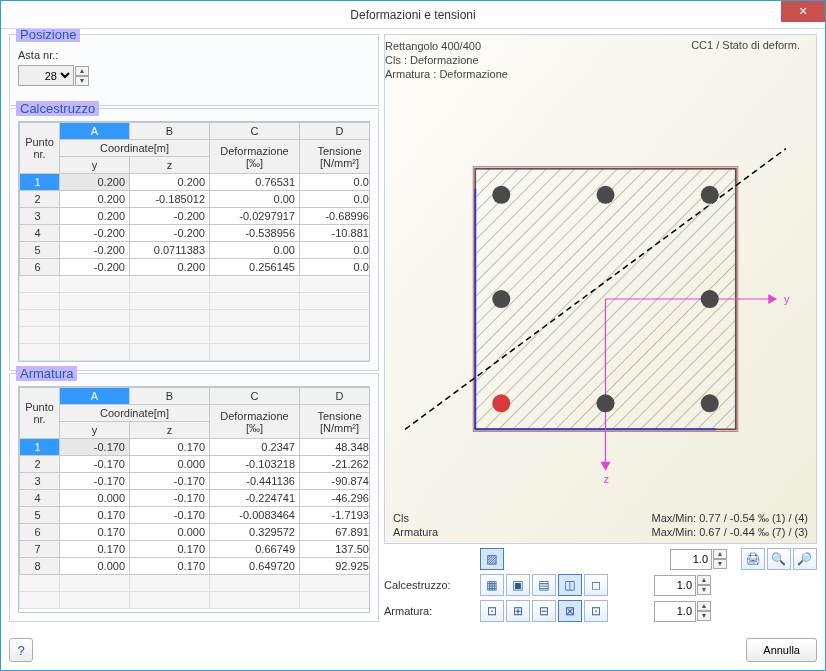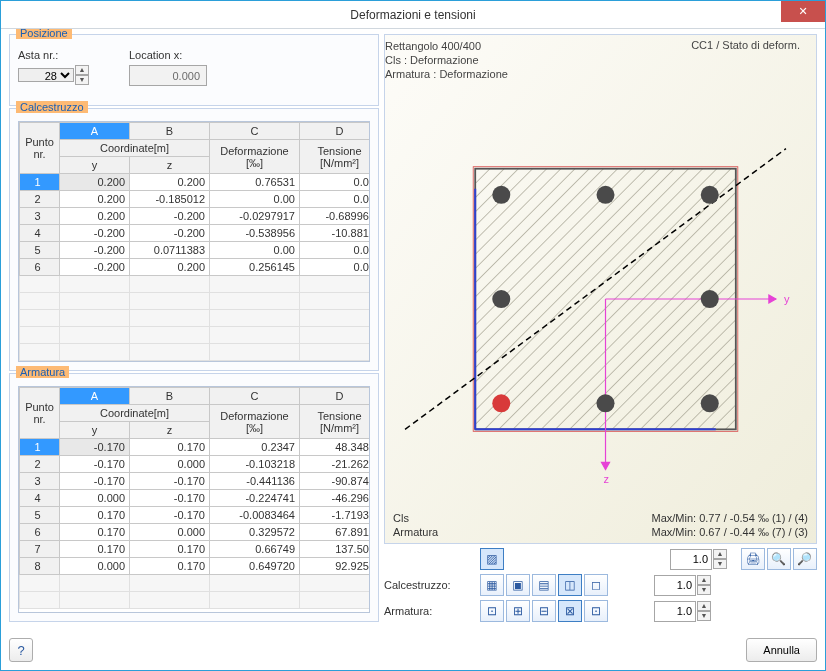--- a/index.html
+++ b/index.html
@@ -5,26 +5,26 @@
 * { box-sizing: border-box; font-family: "Segoe UI", Tahoma, sans-serif; font-size: 11px; }
 body { margin: 0; background: #fff; }
 .window { width: 826px; height: 671px; border: 1px solid #2b9fd9; background: #fff; display: flex; flex-direction: column; }
 .titlebar { height: 28px; background: #fff; border-bottom: 1px solid #d0d7de; display: flex; align-items: center; justify-content: center; position: relative; }
 .titlebar .title { color: #333; font-size: 12px; }
 .titlebar .close { position: absolute; right: 0; top: 0; width: 44px; height: 21px; background: #c8504d; color: #fff; display: flex; align-items: center; justify-content: center; font-size: 13px; cursor: pointer; }
 .content { flex: 1; padding: 5px 8px 8px 8px; display: flex; gap: 5px; overflow: hidden; }
 .left { width: 370px; display: flex; flex-direction: column; gap: 2px; }
 .right { flex: 1; display: flex; flex-direction: column; }
 .group { border: 1px solid #c6d4ea; background: #fbfcfe; padding: 6px 8px 8px 8px; position: relative; }
-.group-title { position: absolute; top: -8px; left: 6px; background: #fdba74; padding: 0 4px; color: #1a5fb4; font-size: 11px; }
+.group-title { position: absolute; top: -8px; left: 6px; background: #c4b5fd; padding: 0 4px; color: #1a5fb4; font-size: 13px; }
 .group.pos { height: 72px; }
 .group.pos .row { display: flex; gap: 40px; margin-top: 8px; }
 .group.pos label { color: #333; display: block; margin-bottom: 4px; }
 .spin-wrap { display: flex; align-items: center; }
-.spin-wrap select, .spin-wrap input { height: 14px; border: 1px solid #a6a6a6; padding: 0 0; text-align: right; }
+.spin-wrap select, .spin-wrap input { height: 21px; border: 1px solid #a6a6a6; padding: 0 0; text-align: right; }
 .spin-wrap select { width: 56px; }
 .spin-btns { display: flex; flex-direction: column; margin-left: 1px; }
 .spin-btns div { width: 14px; height: 10px; border: 1px solid #a6a6a6; background: #f3f3f3; font-size: 7px; line-height: 8px; text-align: center; color: #555; cursor: pointer; }
 .loc-input { width: 78px; height: 21px; border: 1px solid #a6a6a6; background: #f2f2f2; color: #6b6b6b; text-align: right; padding-right: 6px; display: flex; align-items: center; justify-content: flex-end; }
 .group.tbl { flex: 1; display: flex; flex-direction: column; }
 .tbl-inner { flex: 1; margin-top: 6px; border: 1px solid #b8c6db; overflow: hidden; background: #fff; }
 table { border-collapse: collapse; width: 100%; table-layout: fixed; }
 th, td { border: 1px solid #c8c8c8; padding:0; height: 17px; font-size: 11px; vertical-align: middle; }
 thead th { background: #f1f1f1; color: #333; font-weight: normal; text-align: center; }
 thead tr.letters th { background: #f1f1f1; }
@@ -74,26 +74,20 @@
           <div>
             <label>Asta nr.:</label>
             <div class="spin-wrap">
               <select><option>28</option></select>
               <div class="spin-btns">
                 <div>▲</div>
                 <div>▼</div>
               </div>
             </div>
           </div>
-          <div>
-            <label>Location x:</label>
-            <div class="loc-input">
-                <span>0.000</span>
-              </div>
-          </div>
         </div>
       </div>
 
       <div class="group tbl">
         <span class="group-title">Calcestruzzo</span>
         <div class="tbl-inner">
           <table>
             <colgroup>
                 <col class="col-rownum">
                 <col class="col-y">

